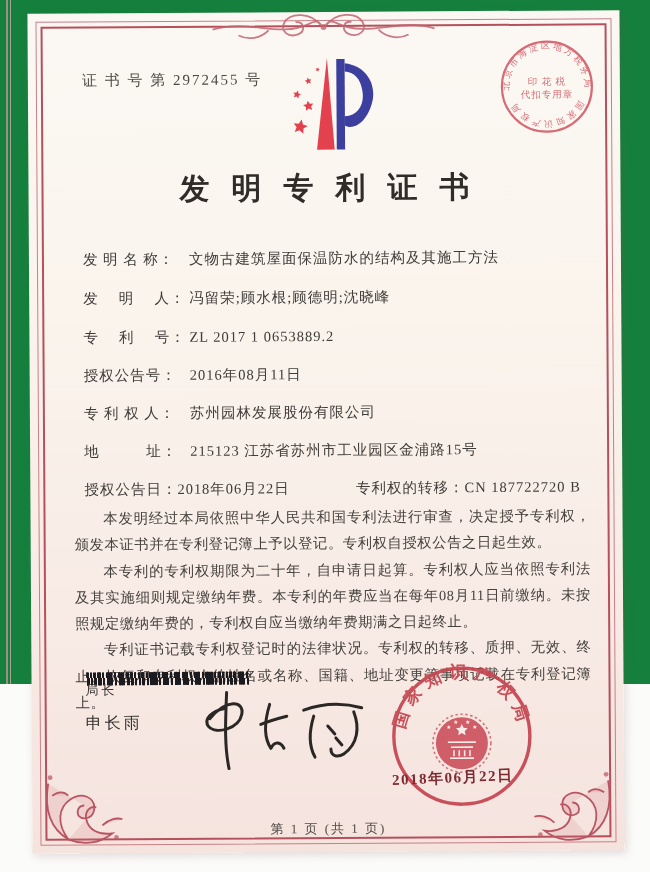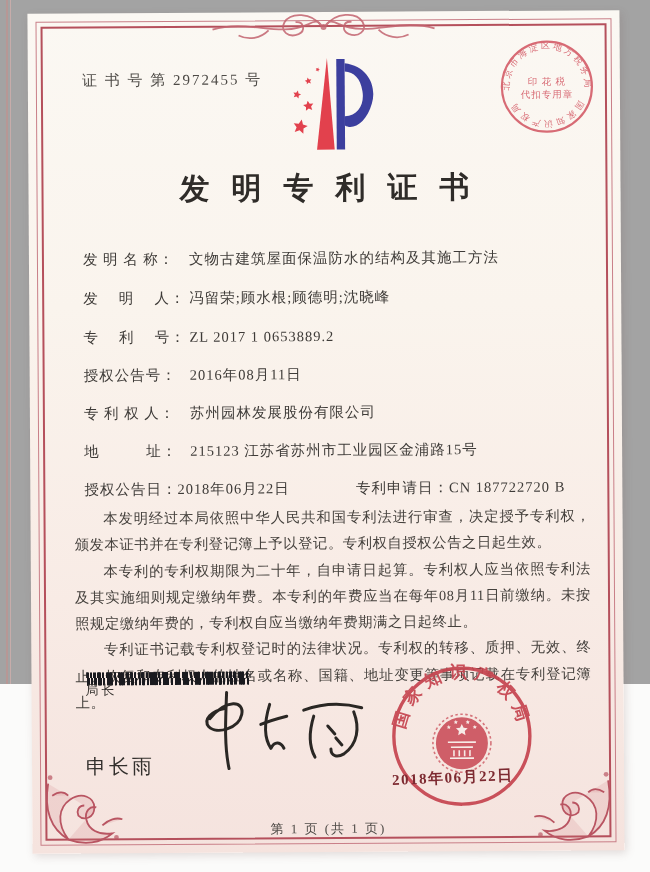--- a/index.html
+++ b/index.html
@@ -1,18 +1,18 @@
 <!DOCTYPE html>
 <html><head>
 <meta charset="utf-8">
 <style>
   html,body{margin:0;padding:0;}
   body{width:650px;height:872px;overflow:hidden;background:#fbfbfa;
        font-family:"Liberation Serif","DejaVu Serif",serif;}
-  .photo{position:relative;width:650px;height:684px;background:#a3a3a3;}
+  .photo{position:relative;width:650px;height:684px;background:#15803d;}
   .spine-line1{position:absolute;left:6px;top:0;bottom:0;width:2px;background:#bc9391;opacity:.8;}
   .spine-line2{position:absolute;left:10px;top:0;bottom:0;width:1px;background:#d0aeab;opacity:.8;}
   .paper{position:absolute;left:30px;top:12px;width:592px;height:840px;
          transform:rotate(-0.35deg);transform-origin:50% 50%;
          background:linear-gradient(180deg,#fbf8f3 0%,#faf4ed 35%,#f8ebe5 70%,#f5e3de 100%);
          box-shadow:2px 3px 9px rgba(110,80,80,.18);}
   .frame-outer{position:absolute;inset:8px;border:1px solid #c97f88;pointer-events:none;}
   .frame-inner{position:absolute;inset:13px;border:2px solid #b5505c;pointer-events:none;}
   .cert-no{position:absolute;left:54px;top:58px;font-size:15px;color:#4d4a46;letter-spacing:2px;}
   .logo{position:absolute;left:243px;top:44px;width:104px;height:104px;}
@@ -26,21 +26,21 @@
   .g-label{letter-spacing:1px;}
   .body-text{position:absolute;left:44px;top:492px;width:516px;font-size:14.3px;color:#45413d;
              line-height:1.84;letter-spacing:.6px;text-align:justify;}
   .body-text p{margin:0;text-indent:2em;}
   .barcode{position:absolute;left:55px;top:659px;width:164px;height:13px;
            background-image:
              repeating-linear-gradient(90deg,#1a1a1f 0 2px,transparent 2px 4px),
              repeating-linear-gradient(90deg,#1a1a1f 0 1px,transparent 1px 7px),
              repeating-linear-gradient(90deg,#1a1a1f 0 3px,transparent 3px 11px);}
   .director-title{position:absolute;left:54px;top:668px;font-size:13px;color:#33302d;letter-spacing:3px;}
-  .director-name{position:absolute;left:54px;top:740px;font-size:20px;color:#33302d;letter-spacing:3px;}
+  .director-name{position:absolute;left:54px;top:700px;font-size:16px;color:#33302d;letter-spacing:3px;}
   .signature{position:absolute;left:150px;top:672px;width:210px;height:95px;}
   .office-seal{position:absolute;left:355px;top:650px;width:150px;height:150px;opacity:.93;}
   .seal-date{position:absolute;left:360px;top:756px;width:190px;font-size:15px;font-weight:700;
              color:#7d2a31;letter-spacing:1.5px;transform:rotate(-2deg);}
   .footer{position:absolute;left:0;right:0;top:808px;text-align:center;font-size:13px;color:#4f4b47;letter-spacing:2px;}
   .ornament-top{position:absolute;left:50%;top:-4px;margin-left:-115px;width:230px;height:40px;}
   .ornament-bl{position:absolute;left:6px;bottom:6px;width:92px;height:92px;}
   .ornament-br{position:absolute;right:6px;bottom:6px;width:92px;height:92px;transform:scaleX(-1);}
   svg text{font-family:"Liberation Serif","DejaVu Serif",serif;}
 </style>
@@ -138,21 +138,21 @@
       <span class="f-label">专 利 权 人：</span><span class="f-value">苏州园林发展股份有限公司</span>
     </div>
     <div class="field-row" style="top:428px">
       <span class="f-label">地　　　址：</span><span class="f-value">215123 江苏省苏州市工业园区金浦路15号</span>
     </div>
     <div class="field-row" style="top:466px">
       <span class="grant-left">
         <span class="g-label">授权公告日：</span><span class="f-value">2018年06月22日</span>
       </span>
       <span>
-        <span class="g-label">专利申请日：</span><span class="f-value">CN 187722720 B</span>
+        <span class="g-label">专利权的转移：</span><span class="f-value">CN 187722720 B</span>
       </span>
     </div>
 
     <div class="body-text">
       <p>本发明经过本局依照中华人民共和国专利法进行审查，决定授予专利权，颁发本证书并在专利登记簿上予以登记。专利权自授权公告之日起生效。</p>
       <p>本专利的专利权期限为二十年，自申请日起算。专利权人应当依照专利法及其实施细则规定缴纳年费。本专利的年费应当在每年08月11日前缴纳。未按照规定缴纳年费的，专利权自应当缴纳年费期满之日起终止。</p>
       <p>专利证书记载专利权登记时的法律状况。专利权的转移、质押、无效、终止、恢复和专利权人的姓名或名称、国籍、地址变更等事项记载在专利登记簿上。</p>
     </div>
 
     <div class="barcode"></div>

